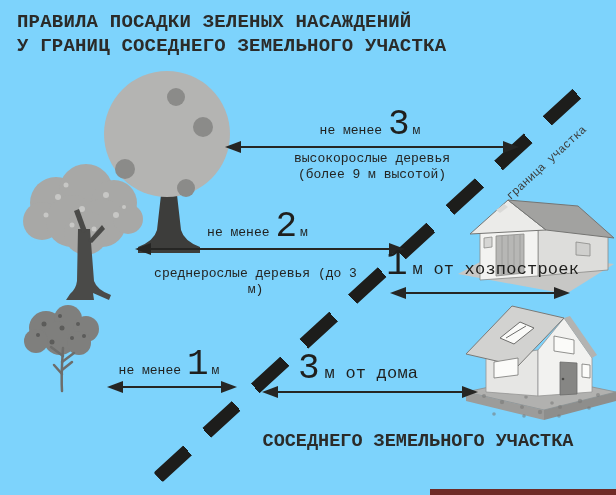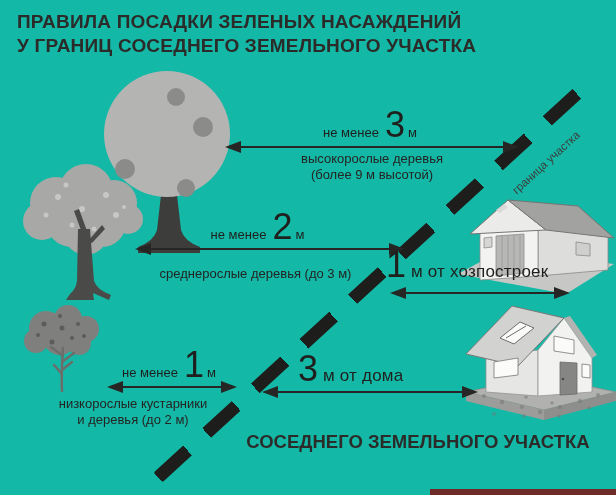--- a/index.html
+++ b/index.html
@@ -1,18 +1,18 @@
 <!DOCTYPE html>
 <html><head>
 <meta charset="utf-8">
 <style>
   html,body{margin:0;padding:0;background:#d7d7d5;}
   .canvas{
-    position:relative;width:616px;height:495px;background:#14b8a6;
-    font-family:Liberation Sans, sans-serif;overflow:hidden;color:#2b2b29;
+    position:relative;width:616px;height:495px;background:#7dd3fc;
+    font-family:Liberation Mono, monospace;overflow:hidden;color:#2b2b29;
   }
   
   .title{position:absolute;left:17px;top:10px;font-size:19px;font-weight:700;
     line-height:24px;letter-spacing:0.2px;color:#2b2b29;}
   .footer-title{position:absolute;left:226px;top:430px;width:384px;text-align:center;
     font-size:18.5px;font-weight:700;line-height:24px;color:#2b2b29;}
   
   .boundary-line{position:absolute;left:158px;top:471px;width:589px;height:13px;
     transform:rotate(-42.5deg);transform-origin:0 50%;z-index:1;border-radius:2px;
     background:repeating-linear-gradient(90deg,#1d1d1b 0 40px,transparent 40px 66px);}
@@ -230,24 +230,20 @@
     <span class="unit">м</span>
   </div>
 
   <div class="desc d1">
     <div>высокорослые деревья</div>
     <div>(более 9 м высотой)</div>
   </div>
   <div class="desc d2">
     <div>среднерослые деревья (до 3 м)</div>
   </div>
-  <div class="desc d3">
-    <div>низкорослые кустарники</div>
-    <div>и деревья (до 2 м)</div>
-  </div>
 
   <div class="bmeasure bm1">
     <span class="bval">1</span>
     <span class="blabel">м от хозпостроек</span>
   </div>
   <div class="bmeasure bm2">
     <span class="bval">3</span>
     <span class="blabel">м от дома</span>
   </div>
 

